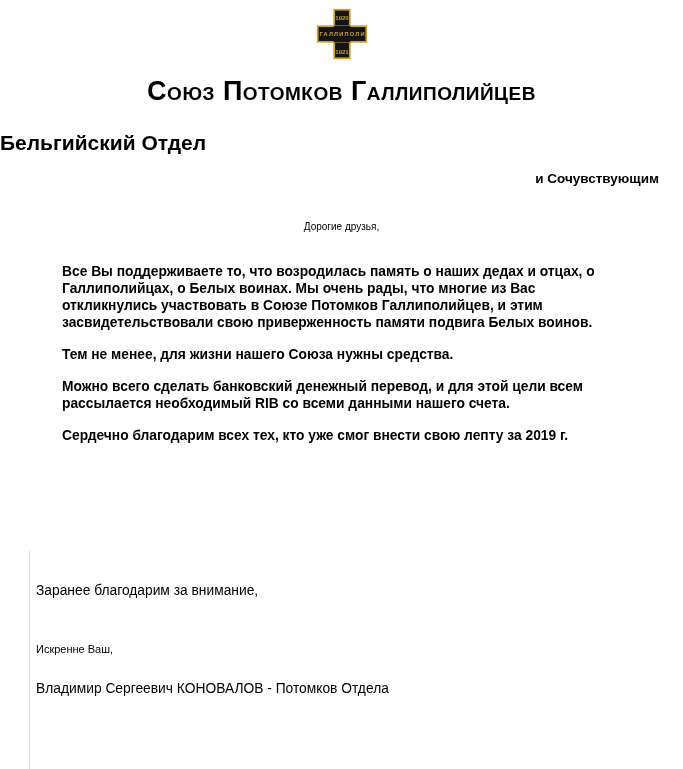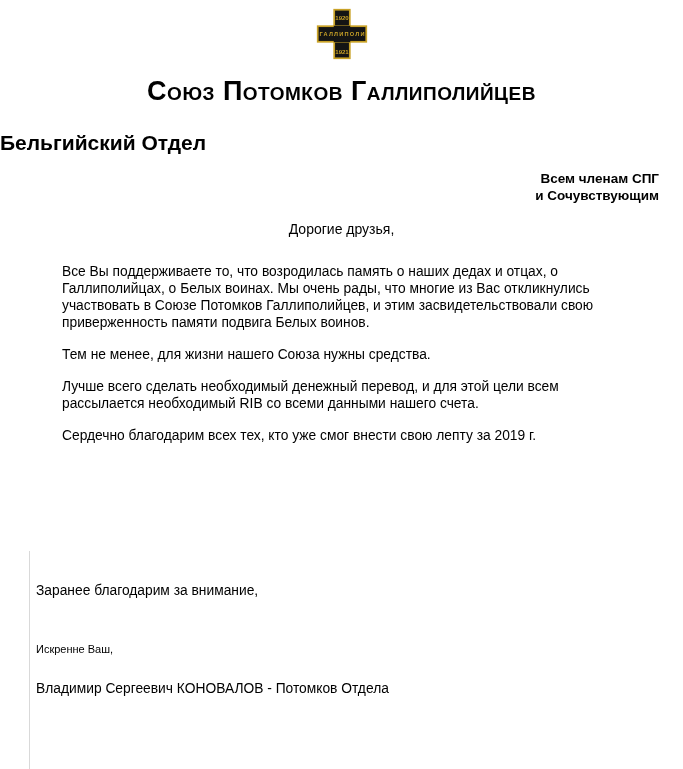--- a/index.html
+++ b/index.html
@@ -60,34 +60,35 @@
     line-height: 17px;
   }
 
   
   .salutation {
     position: absolute;
     top: 221px;
     left: 0;
     width: 100%;
     text-align: center;
-    font-size: 14px;
+    font-size: 10px;
   }
 
   
   .body-block {
     position: absolute;
     top: 263px;
     left: 62px;
     width: 568px;
     font-size: 13.8px;
     line-height: 17px;
   }
   .body-block p {
     margin: 0 2px 15px 0;
+    font-weight: bold;
   }
 
   
   .closing-thanks {
     position: absolute;
     top: 583px;
     left: 36px;
     font-size: 13.8px;
   }
   .closing-sincerely {
@@ -132,30 +133,29 @@
       <text x="30" y="14" text-anchor="middle" font-size="7" fill="#C9A227" font-family="Liberation Sans, sans-serif" font-weight="bold">1920</text>
       <text x="30" y="32.5" text-anchor="middle" font-size="6.5" fill="#C9A227" font-family="Liberation Sans, sans-serif" font-weight="bold" textLength="52">ГАЛЛИПОЛИ</text>
       <text x="30" y="53" text-anchor="middle" font-size="7" fill="#C9A227" font-family="Liberation Sans, sans-serif" font-weight="bold">1921</text>
     </svg>
   </div>
 
   <div class="title">Союз Потомков Галлиполийцев</div>
   <div class="subtitle">Бельгийский Отдел</div>
 
   <div class="addressee">
-    <div>Всем членам СПГ</div>
     <div>и Сочувствующим</div>
   </div>
 
   <div class="salutation">Дорогие друзья,</div>
 
   <div class="body-block">
     <p>Все Вы поддерживаете то, что возродилась память о наших дедах и отцах, о Галлиполийцах, о Белых воинах. Мы очень рады, что многие из Вас откликнулись участвовать в Союзе Потомков Галлиполийцев, и этим засвидетельствовали свою приверженность памяти подвига Белых воинов.</p>
     <p>Тем не менее, для жизни нашего Союза нужны средства.</p>
-    <p>Лучше всего сделать необходимый денежный перевод, и для этой цели всем рассылается необходимый RIB со всеми данными нашего счета.</p>
+    <p>Можно всего сделать банковский денежный перевод, и для этой цели всем рассылается необходимый RIB со всеми данными нашего счета.</p>
     <p>Сердечно благодарим всех тех, кто уже смог внести свою лепту за 2019 г.</p>
   </div>
 
   <div class="edge-line"></div>
 
   <div class="closing-thanks">Заранее благодарим за внимание,</div>
   <div class="closing-sincerely">Искренне Ваш,</div>
   <div class="signatory-1">Владимир Сергеевич КОНОВАЛОВ - Потомков Отдела</div>
 
 </div>

